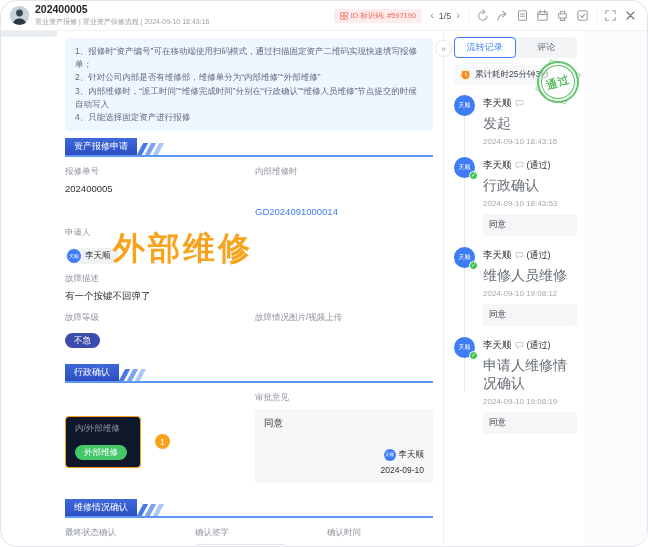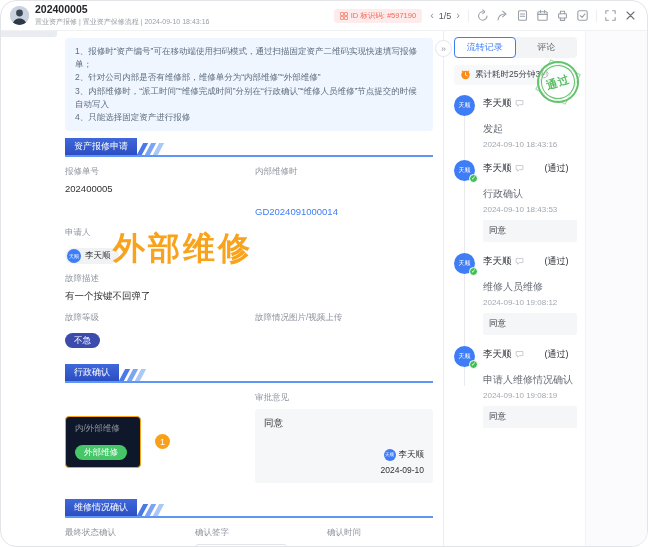--- a/index.html
+++ b/index.html
@@ -81,22 +81,22 @@
   .stamp-circle { position:absolute; inset:3px; border:2px solid #57bd61; border-radius:50%; display:flex; align-items:center; justify-content:center; background:rgba(255,255,255,.55); }
   .stamp-circle::before { content:""; position:absolute; inset:2px; border:1px solid #57bd61; border-radius:50%; }
   .stamp-text { color:#4db858; font-size:11px; font-weight:bold; letter-spacing:1px; }
 
   .timeline { margin-top:10px; position:relative; }
   .timeline::before { content:""; position:absolute; left:10px; top:12px; bottom:42px; width:1px; background:#e9eaee; }
   .entry { position:relative; padding-left:29px; margin-bottom:11px; min-height:24px; }
   .t-av { position:absolute; left:0; top:0; width:21px; height:21px; border-radius:50%; background:#3f7df6; color:#fff; font-size:6px; display:flex; align-items:center; justify-content:center; z-index:1; }
   .t-check { position:absolute; right:-3px; bottom:-2px; width:9px; height:9px; border-radius:50%; background:#3fbf54; border:1px solid #fff; color:#fff; font-size:6px; line-height:7px; text-align:center; }
   .t-name-row { display:flex; align-items:center; gap:3px; font-size:9.5px; color:#2f3238; padding-top:2px; }
-  .t-result { font-size:9px; color:#2f3238;margin-left:18px; }
-  .t-node { font-size:10px; color:#676d76; margin-top:12px; }
+  .t-result { font-size:9px; color:#2f3238; }
+  .t-node { font-size:14px; color:#676d76; margin-top:5px; }
   .t-time { font-size:8px; color:#a2a7ae; margin-top:4px; }
   .t-comment { margin-top:6px; background:#f5f6f8; border-radius:2px; padding:5px 6px; font-size:8.5px; color:#383c42; }
   .bubble { width:9px; height:9px; display:inline-flex; }
   .bubble svg { width:9px; height:9px; stroke:#b9bec6; fill:none; stroke-width:1; }
 
   .rstrip { flex:1; background:#fbfbfd; border-left:1px solid #f1f2f4; }
 </style>
 </head>
 <body>
 

